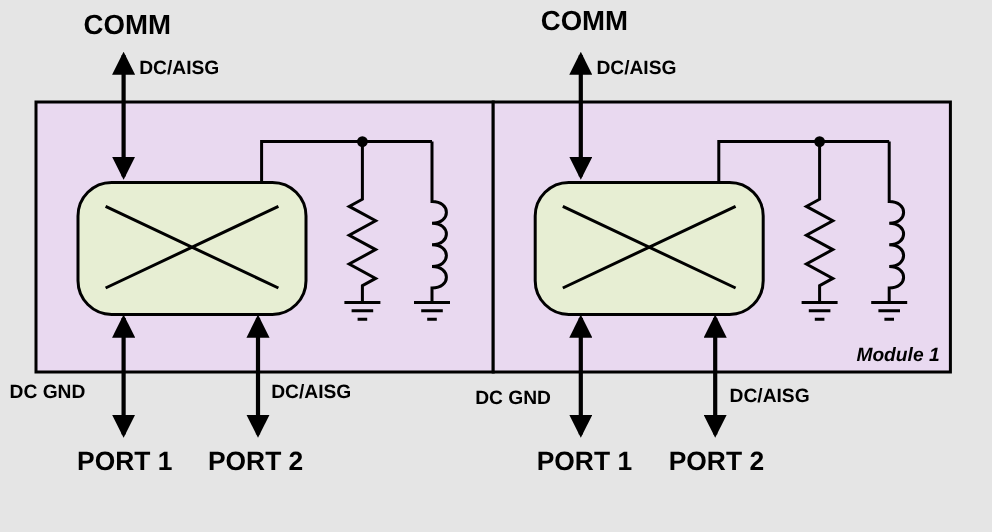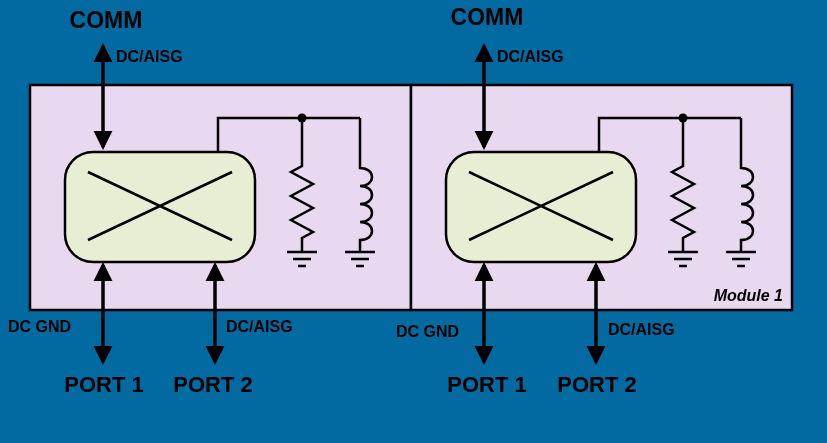--- a/index.html
+++ b/index.html
@@ -4,21 +4,21 @@
 <style>
   html, body {
     margin: 0;
     padding: 0;
     background: #ffffff;
   }
   .canvas {
     position: relative;
     width: 827px;
     height: 443px;
-    background: #0369a1;
+    background: #e5e5e5;
     overflow: hidden;
   }
   svg { display: block; }
   text {
     font-family: "Liberation Sans", sans-serif;
     fill: #000000;
   }
   .lbl-big   { font-size: 23px; font-weight: bold; }
   .lbl-port  { font-size: 22px; font-weight: bold; }
   .lbl-small { font-size: 16px; font-weight: bold; }

